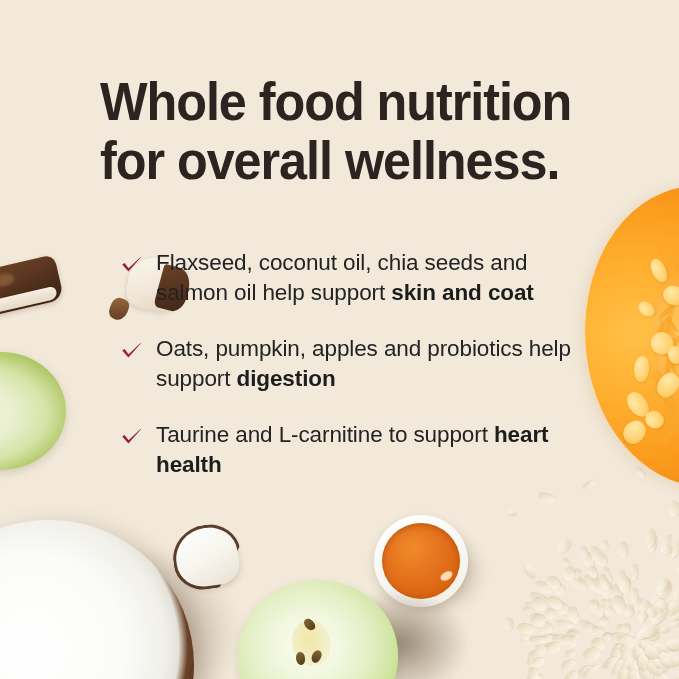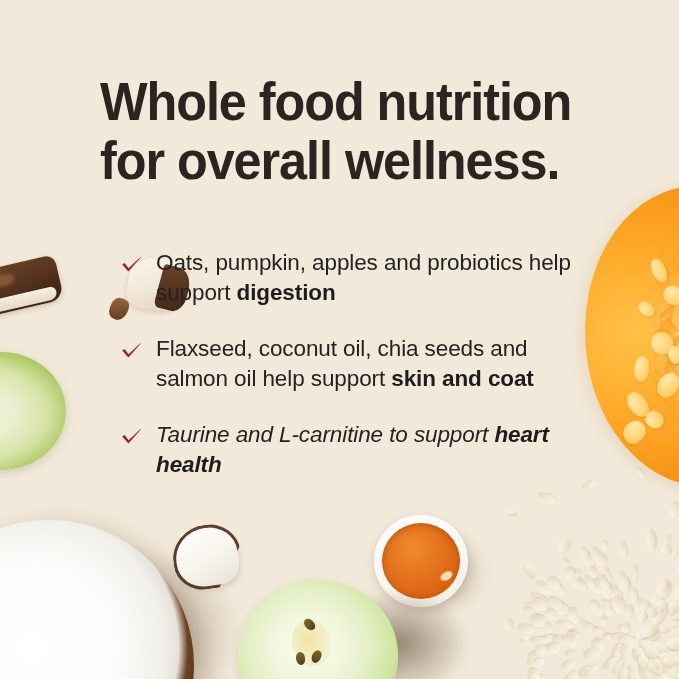--- a/index.html
+++ b/index.html
@@ -197,21 +197,21 @@
   .bullets{position:absolute;left:120px;top:248px;width:470px;}
   .bullet{
     position:relative;
     padding-left:36px;
     margin:0 0 26px 0;
     font-size:22.5px;
     line-height:30px;
     color:#232323;
     letter-spacing:-.1px;
   }
-  .bullet:last-child{margin-bottom:0;font-style:italic;}
+  .bullet:last-child{margin-bottom:0;}
   .check{
     position:absolute;left:0;top:5px;width:24px;height:20px;
     display:block;
   }
   .bullet b{font-weight:bold;color:#1d1d1d;}
   .bullet .txt{display:inline;}
 </style>
 </head>
 <body>
 
@@ -506,29 +506,29 @@
     <h1 class="headline">Whole food nutrition
 for overall wellness.</h1>
 
     <ul class="bullets" style="list-style:none;margin:0;padding:0;">
 
       <li class="bullet">
         <span class="check">
           <svg width="24" height="20" viewBox="0 0 24 20">
             <path d="M2.2 9.6 L8.4 16.4 L21.6 1.4 L19.4 3.0 L8.6 13.2 L4.6 8.0 Z" fill="#96213C"></path>
           </svg>
-        </span><span class="txt">Oats, pumpkin, apples and probiotics help support </span><b>digestion</b>
+        </span><span class="txt">Flaxseed, coconut oil, chia seeds and salmon oil help support </span><b>skin and coat</b>
       </li>
 
       <li class="bullet">
         <span class="check">
           <svg width="24" height="20" viewBox="0 0 24 20">
             <path d="M2.2 9.6 L8.4 16.4 L21.6 1.4 L19.4 3.0 L8.6 13.2 L4.6 8.0 Z" fill="#96213C"></path>
           </svg>
-        </span><span class="txt">Flaxseed, coconut oil, chia seeds and salmon oil help support </span><b>skin and coat</b>
+        </span><span class="txt">Oats, pumpkin, apples and probiotics help support </span><b>digestion</b>
       </li>
 
       <li class="bullet">
         <span class="check">
           <svg width="24" height="20" viewBox="0 0 24 20">
             <path d="M2.2 9.6 L8.4 16.4 L21.6 1.4 L19.4 3.0 L8.6 13.2 L4.6 8.0 Z" fill="#96213C"></path>
           </svg>
         </span><span class="txt">Taurine and L-carnitine to support </span><b>heart health</b>
       </li>
 

